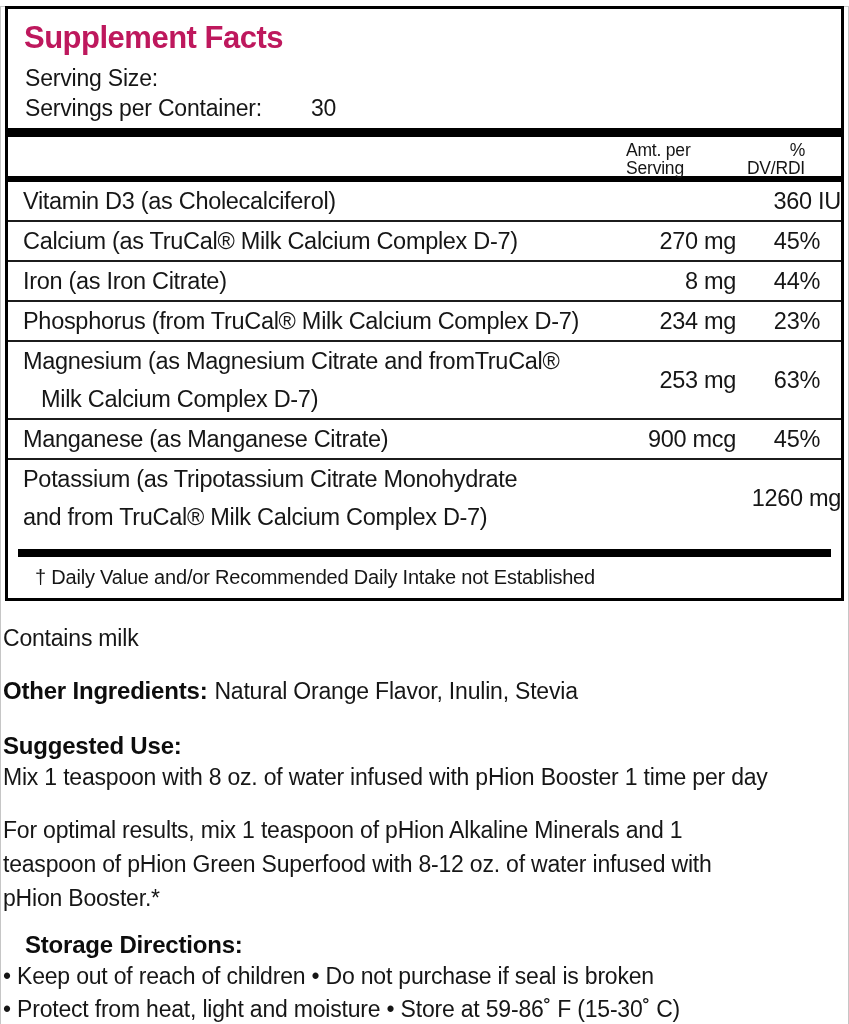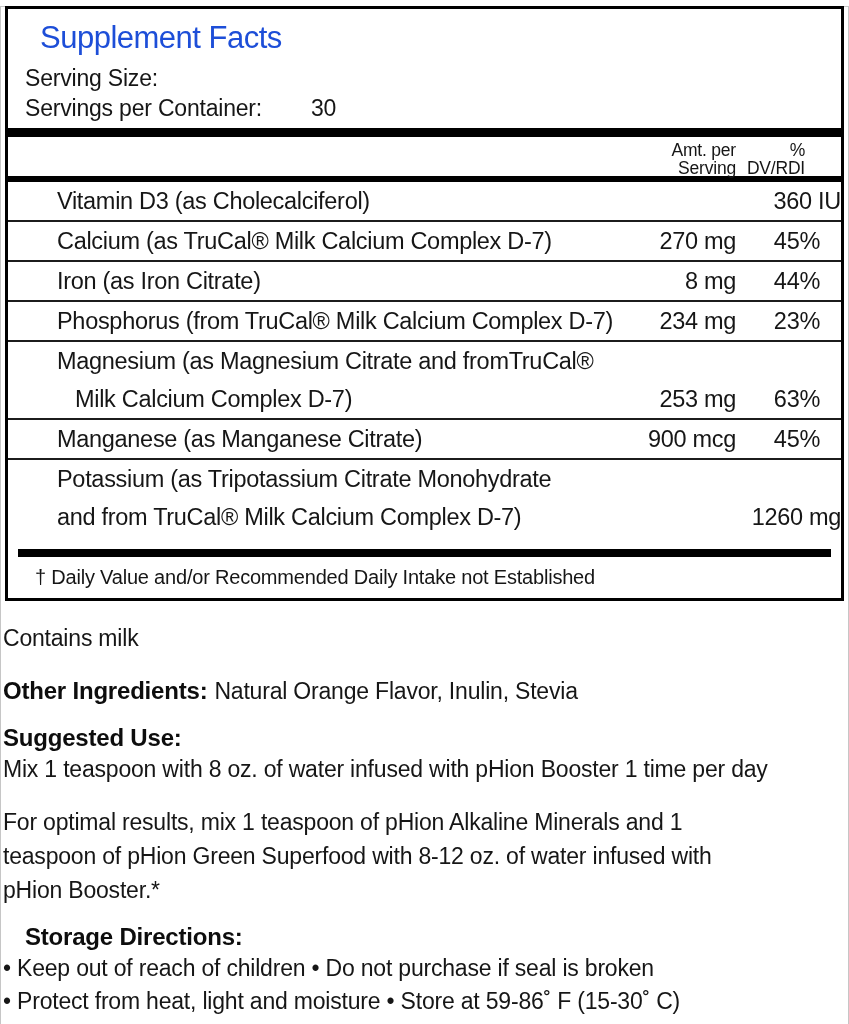--- a/index.html
+++ b/index.html
@@ -16,58 +16,58 @@
     box-shadow: inset 0 0 0 1px #c6c6c6;
   }
   
   .panel {
     margin: 6px 0 0 5px;
     width: 833px;
     border: 3px solid #000;
     background: #fff;
   }
   .panel-title {
-    margin: 12px 0 0 32px;
+    margin: 12px 0 0 16px;
     font-size: 31px;
     line-height: 34px;
-    font-weight: 400;
+    font-weight: 700;
     letter-spacing: -0.5px;
-    color: #1d4ed8;
+    color: #be185d;
   }
   .serving-block { margin: 8px 0 0 17px; font-size: 23px; letter-spacing: -0.2px; }
   .serving-row { display: flex; line-height: 30px; }
   .serving-row .lbl { width: 286px; }
   .bar-thick { height: 9px; background: #000; margin-top: 5px; }
   .col-header {
     display: flex; align-items: flex-start;
     box-sizing: border-box; height: 39px; padding-top: 4px;
     font-size: 17.5px; line-height: 18px; letter-spacing: -0.2px;
   }
   .col-spacer { flex: 1; }
-  .col-amt { width: 110px; text-align: right; }
+  .col-amt { width: 110px; text-align: left; }
   .col-dv { box-sizing: border-box; width: 105px; text-align: right; padding-right: 36px; }
   .bar-mid { height: 6px; background: #000; }
-  .nrow { display: flex; align-items: flex-end; font-size: 23.5px; line-height: 38px; padding-left: 34px; }
+  .nrow { display: flex; align-items: center; font-size: 23.5px; line-height: 38px; }
   .nrow + .nrow { border-top: 2px solid #1c1c1c; }
   .nname { flex: 1; padding-left: 15px; letter-spacing: -0.3px; white-space: nowrap; }
   .nname .l2.indent { padding-left: 18px; }
   .namt { width: 110px; text-align: right; white-space: nowrap; letter-spacing: -0.3px; }
   .ndv { box-sizing: border-box; width: 105px; text-align: right; padding-right: 21px; white-space: nowrap; letter-spacing: -0.3px; }
   .bar-foot { height: 8px; background: #000; margin: 13px 10px 0 10px; }
   .footnote {
     margin: 7px 0 8px 27px;
     font-size: 20px; line-height: 26px; letter-spacing: -0.2px;
   }
   
   .section { margin-left: 3px; font-size: 23px; line-height: 30px; letter-spacing: -0.2px; white-space: nowrap; }
   .bold-label { font-weight: 700; font-size: 24px; color: #0d0d0d; }
   .other-ingredients { margin-top: 23px; }
   .other-ingredients .val { margin-left: 7px; }
   .contains { margin-top: 22px; }
-  .suggested-label { margin-top: 17px; }
+  .suggested-label { margin-top: 25px; }
   .mix-line { line-height: 33px; }
   .optimal-para { margin-top: 19px; line-height: 34px; }
   .storage-label { margin-top: 15px; margin-left: 25px; }
   .storage-lines { line-height: 33px; }
 </style>
 </head>
 <body>
 
 <div class="page">
 

